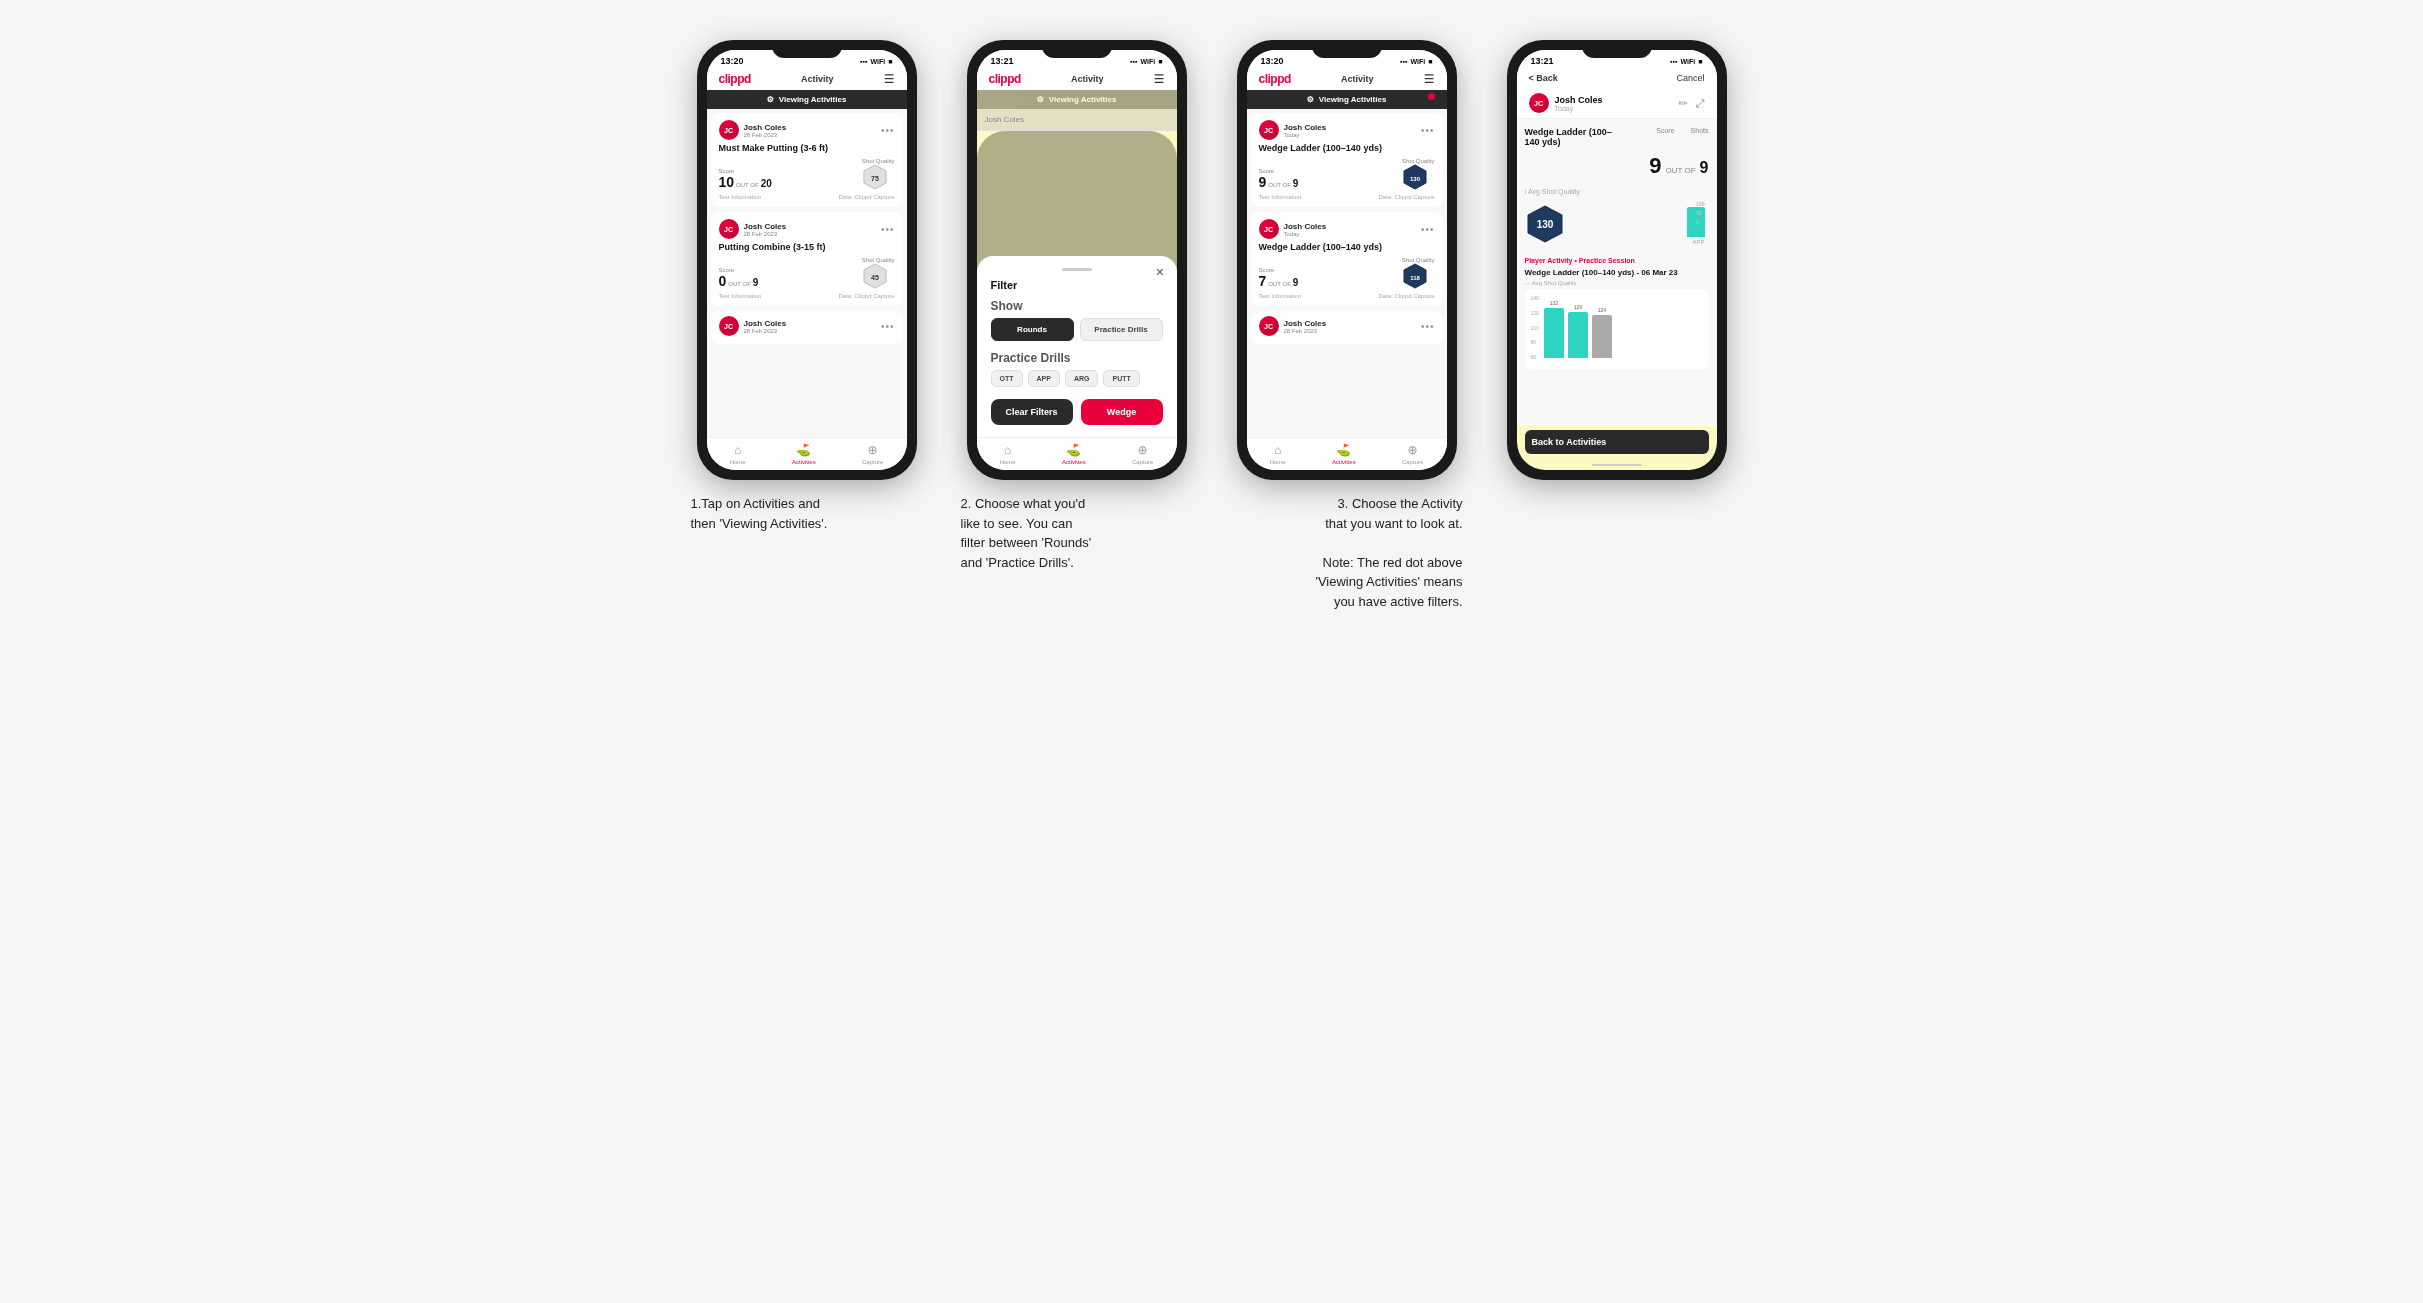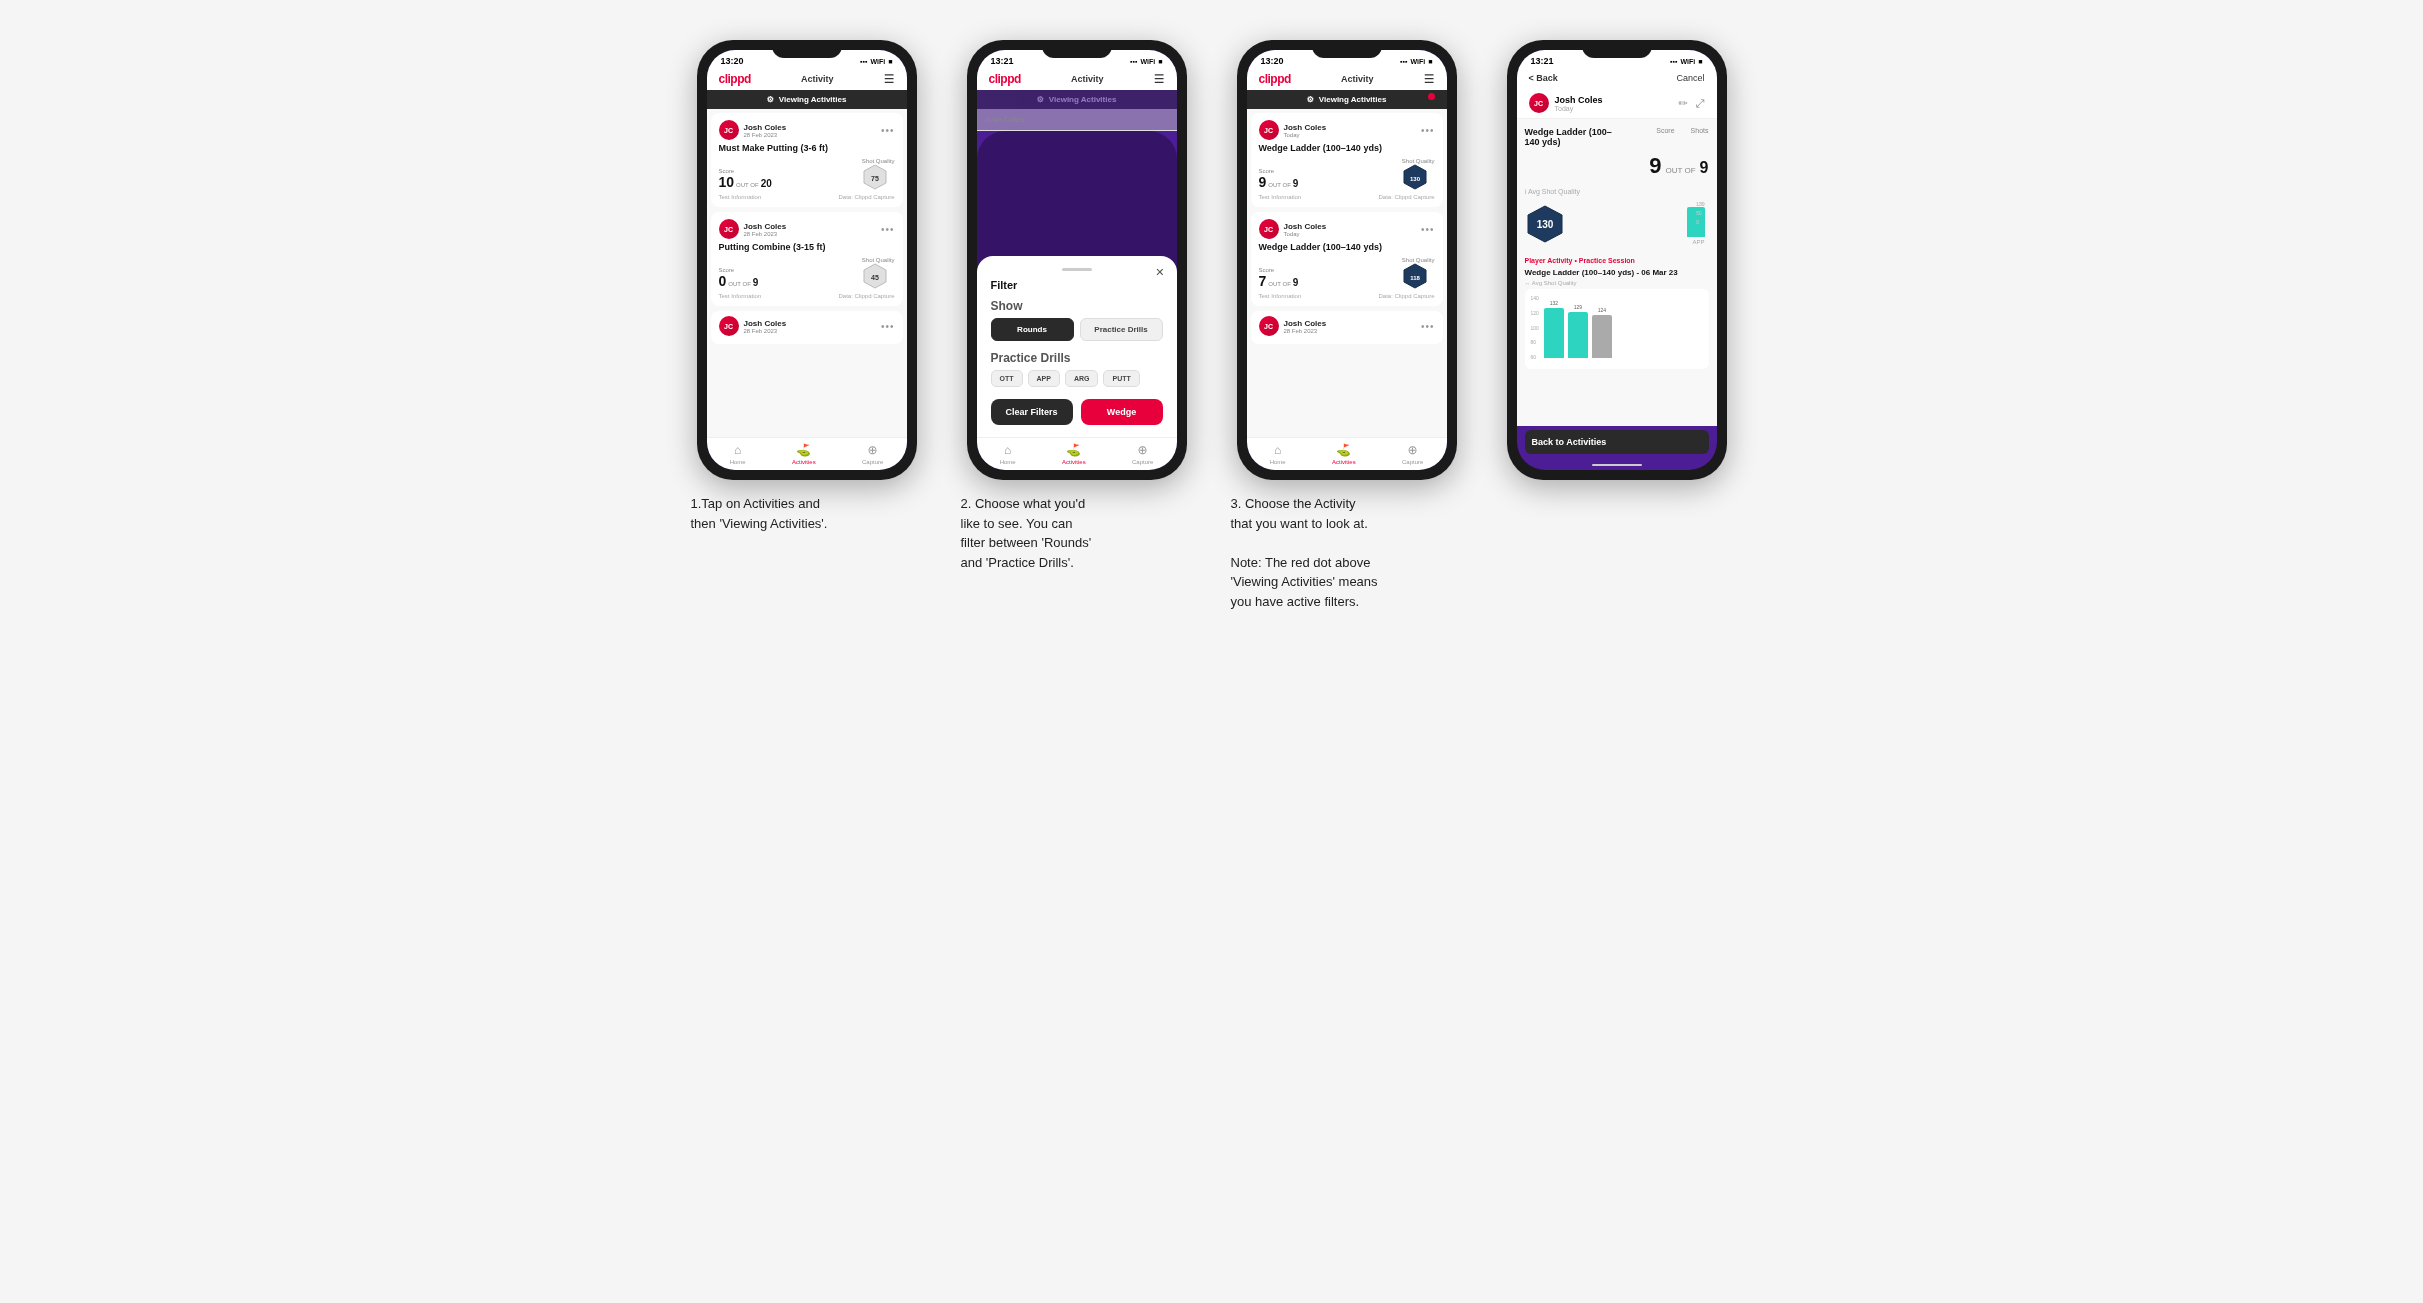--- a/index.html
+++ b/index.html
@@ -31,21 +31,21 @@
       height: 440px;
       background: #1a1a1a;
       border-radius: 36px;
       padding: 10px;
       position: relative;
       box-shadow: 0 8px 30px rgba(0,0,0,0.3);
     }
     .phone-screen {
       width: 100%;
       height: 100%;
-      background: #4c1d95;
+      background: #fef9c3;
       border-radius: 28px;
       overflow: hidden;
       display: flex;
       flex-direction: column;
       position: relative;
     }
     
     .phone-notch {
       position: absolute;
       top: 0;
@@ -837,21 +837,21 @@
             <span class="bottom-nav-icon">⛳</span>
             <span>Activities</span>
           </div>
           <div class="bottom-nav-item">
             <span class="bottom-nav-icon">⊕</span>
             <span>Capture</span>
           </div>
         </div>
       </div>
     </div>
-    <div class="caption" style="white-space: pre-line;">3. Choose the Activity
+    <div class="caption" style="white-space: pre-line; text-align: right;">3. Choose the Activity
 that you want to look at.
 
 Note: The red dot above
 'Viewing Activities' means
 you have active filters.</div>
   </div>
 
   <div class="phone-column">
     <div class="phone-shell">
       <div class="phone-notch"></div>

